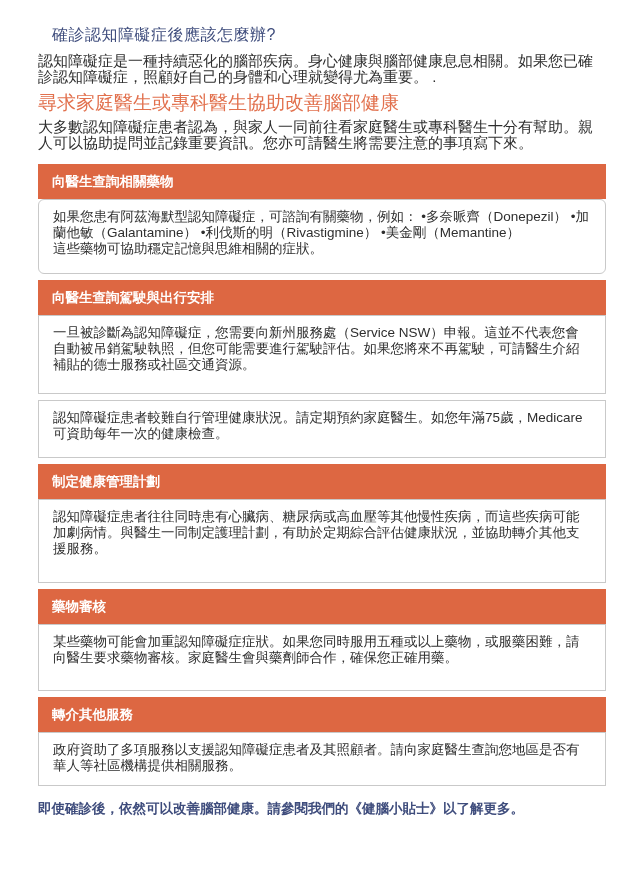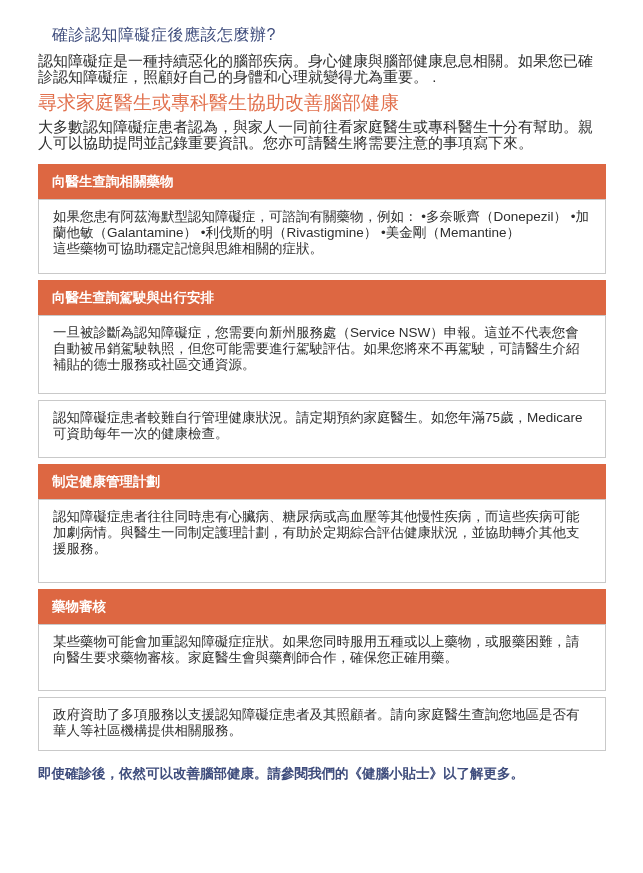--- a/index.html
+++ b/index.html
@@ -53,21 +53,21 @@
   }
   .sec-body {
     background: #ffffff;
     border: 1px solid #C9C9C9;
     padding: 9px 14px 6px 14px;
     font-size: 13.5px;
     line-height: 16px;
     color: #2e2e2e;
     white-space: pre-wrap;
   }
-  .sec:nth-child(1) .sec-body { min-height: 75px; }
+  .sec:nth-child(1) .sec-body { min-height: 75px; border-radius: 6px; }
   .sec:nth-child(2) .sec-body { min-height: 79px; }
   .sec:nth-child(3) .sec-body { min-height: 58px; }
   .sec:nth-child(4) .sec-body { min-height: 84px; }
   .sec:nth-child(5) .sec-body { min-height: 67px; }
   .sec:nth-child(6) .sec-body { min-height: 54px; }
   .footer-note {
     margin-top: 15px;
     color: #3E4C7C;
     font-size: 13.5px;
     font-weight: 700;
@@ -109,20 +109,21 @@
       <div class="sec-header">制定健康管理計劃</div>
       <div class="sec-body">認知障礙症患者往往同時患有心臟病、糖尿病或高血壓等其他慢性疾病，而這些疾病可能加劇病情。與醫生一同制定護理計劃，有助於定期綜合評估健康狀況，並協助轉介其他支援服務。</div>
     </div>
 
     <div class="sec">
       <div class="sec-header">藥物審核</div>
       <div class="sec-body">某些藥物可能會加重認知障礙症症狀。如果您同時服用五種或以上藥物，或服藥困難，請向醫生要求藥物審核。家庭醫生會與藥劑師合作，確保您正確用藥。</div>
     </div>
 
     <div class="sec">
+      <div class="sec-header">轉介其他服務</div>
       <div class="sec-body">政府資助了多項服務以支援認知障礙症患者及其照顧者。請向家庭醫生查詢您地區是否有華人等社區機構提供相關服務。</div>
     </div>
 
   </div>
 
   <p class="footer-note">即使確診後，依然可以改善腦部健康。請參閱我們的《健腦小貼士》以了解更多。</p>
 
 </div>
 
 </body></html>

